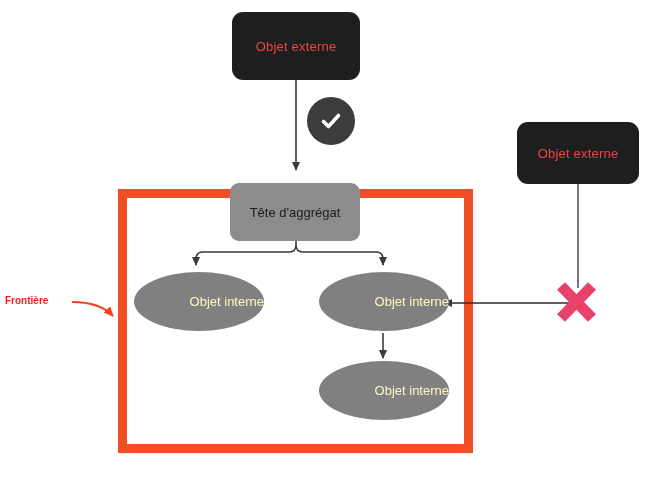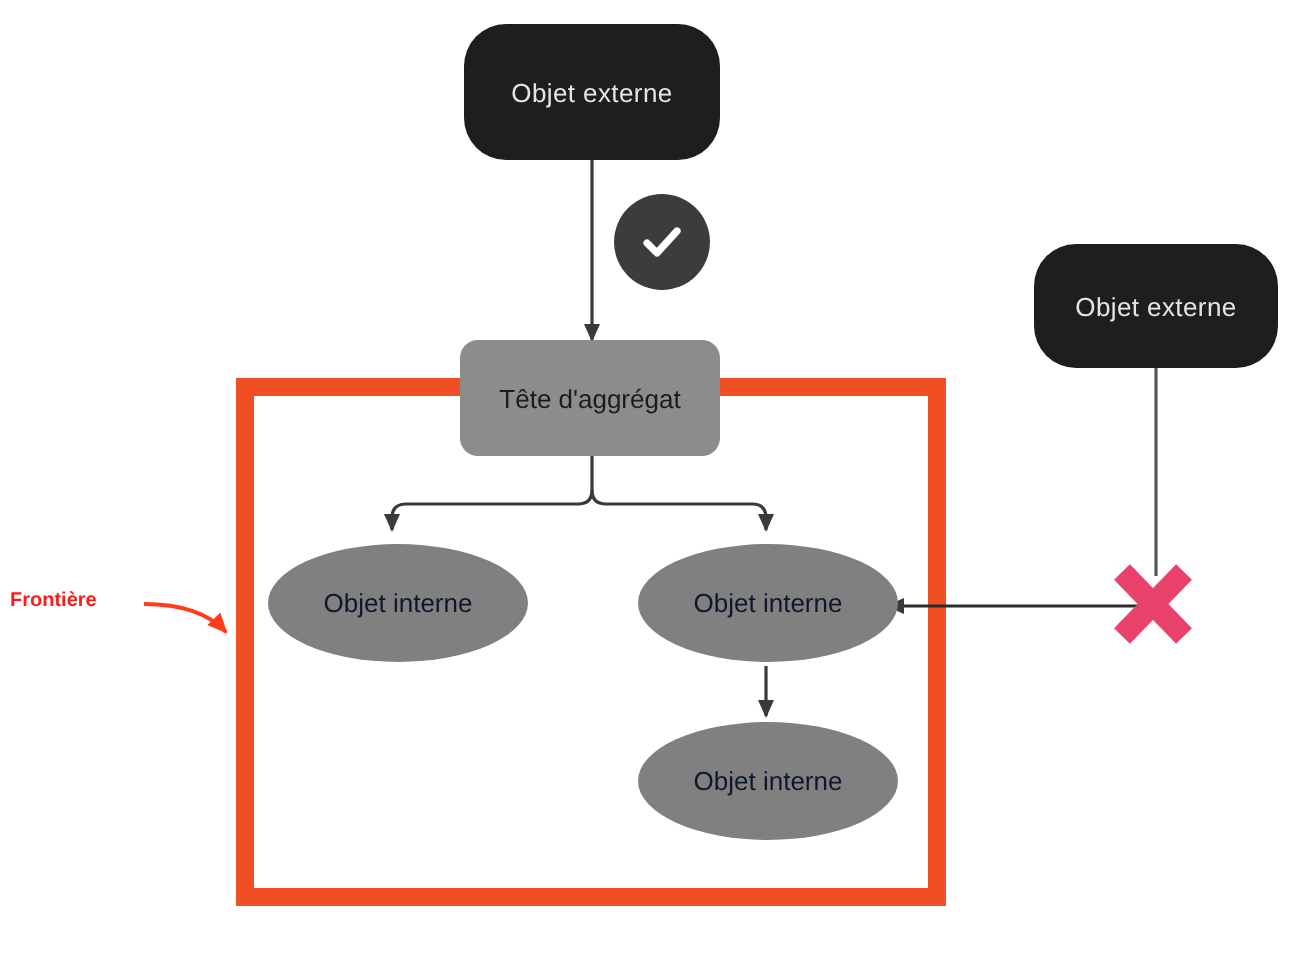--- a/index.html
+++ b/index.html
@@ -27,36 +27,38 @@
   .node {
     position: absolute;
     display: flex;
     align-items: center;
     justify-content: center;
     text-align: center;
     box-sizing: border-box;
   }
   .ext-box {
     background: #1e1e1e;
-    border-radius: 21px;
-    color: #e5e5e5;
+    border-radius: 11px;
+    color: #ef4444;
     font-size: 13px;
     letter-spacing: 0.2px;
   }
   .head-box {
     background: #8c8c8c;
     border-radius: 9px;
     color: #1c1c1c;
     font-size: 13px;
+    margin-top: 13px;
   }
   .ellipse {
     background: #808080;
     border-radius: 50%;
-    color: #0f172a;
+    color: #fef9c3;
     font-size: 13px;
+    justify-content: flex-end;
   }
   .boundary-label {
     position: absolute;
     color: #ff1a1a;
     font-weight: bold;
     font-size: 10px;
     white-space: nowrap;
   }
   .check-badge {
     position: absolute;

